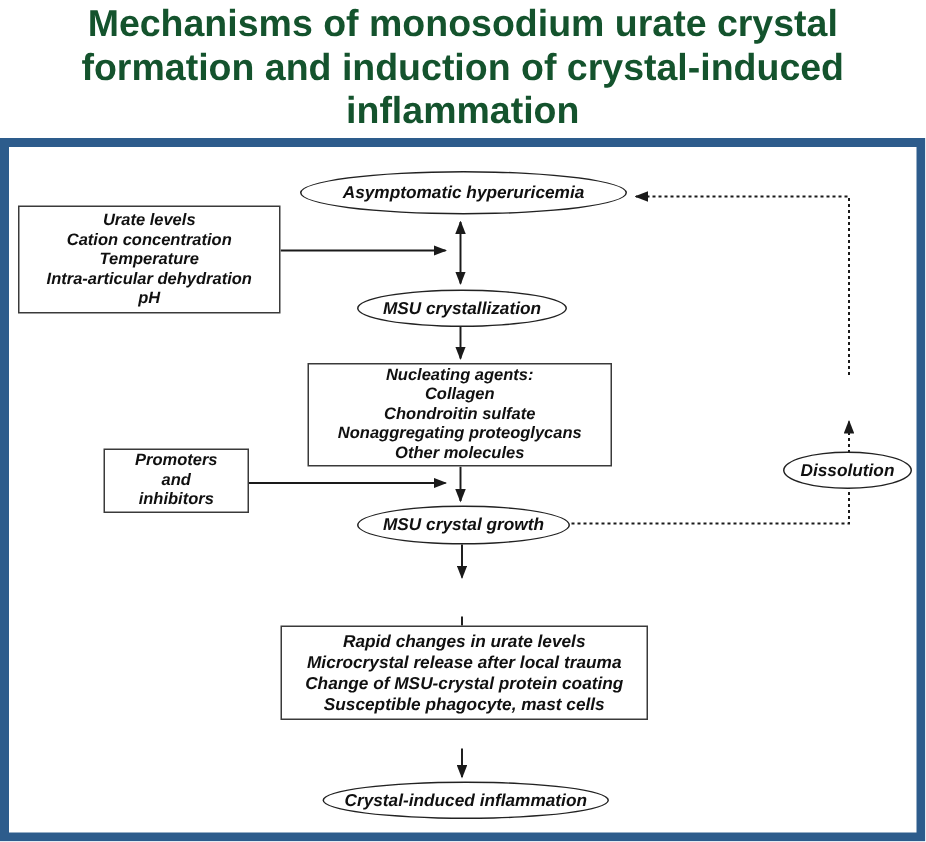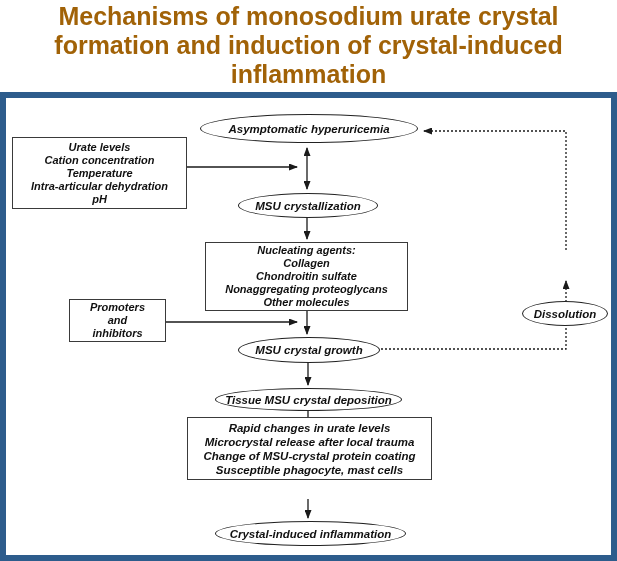--- a/index.html
+++ b/index.html
@@ -2,21 +2,21 @@
 <html><head>
 <meta charset="utf-8">
 <style>
   html,body{margin:0;padding:0;background:#fff;}
   #page{
     position:relative;width:617px;height:561px;background:#ffffff;
     font-family:"Liberation Sans","DejaVu Sans",sans-serif;overflow:hidden;
   }
   #title{
     position:absolute;left:0;top:2px;width:617px;text-align:center;
-    font-size:25px;font-weight:bold;line-height:29px;color:#a16207;
+    font-size:25px;font-weight:bold;line-height:29px;color:#14532d;
     white-space:pre-line;letter-spacing:0px;
   }
   #frame{
     position:absolute;left:0;top:92px;width:605px;height:457px;
     border:6px solid #2d5c8c;background:#ffffff;
   }
   #arrows{position:absolute;left:0;top:0;width:617px;height:561px;}
   .node{
     position:absolute;display:flex;align-items:center;justify-content:center;
     text-align:center;color:#101010;font-weight:bold;background:#ffffff;
@@ -84,21 +84,20 @@
 Other molecules</div>
 
   <div class="node rect" style="left:69px;top:299px;width:97px;height:43px;">Promoters
 and
 inhibitors</div>
 
   <div class="node ellipse" style="left:238px;top:337px;width:142px;height:26px;">MSU crystal growth</div>
 
   <div class="node ellipse" style="left:522px;top:259px;width:86px;height:25px;margin-top:42px;">Dissolution</div>
 
-  <div class="node ellipse" style="left:215px;top:388px;width:187px;height:23px;">Tissue MSU crystal deposition</div>
 
   <div class="node rect big" style="left:187px;top:417px;width:245px;height:63px;">Rapid changes in urate levels
 Microcrystal release after local trauma
 Change of MSU-crystal protein coating
 Susceptible phagocyte, mast cells</div>
 
   <div class="node ellipse" style="left:215px;top:521px;width:191px;height:25px;">Crystal-induced inflammation</div>
 
 </div>
 

